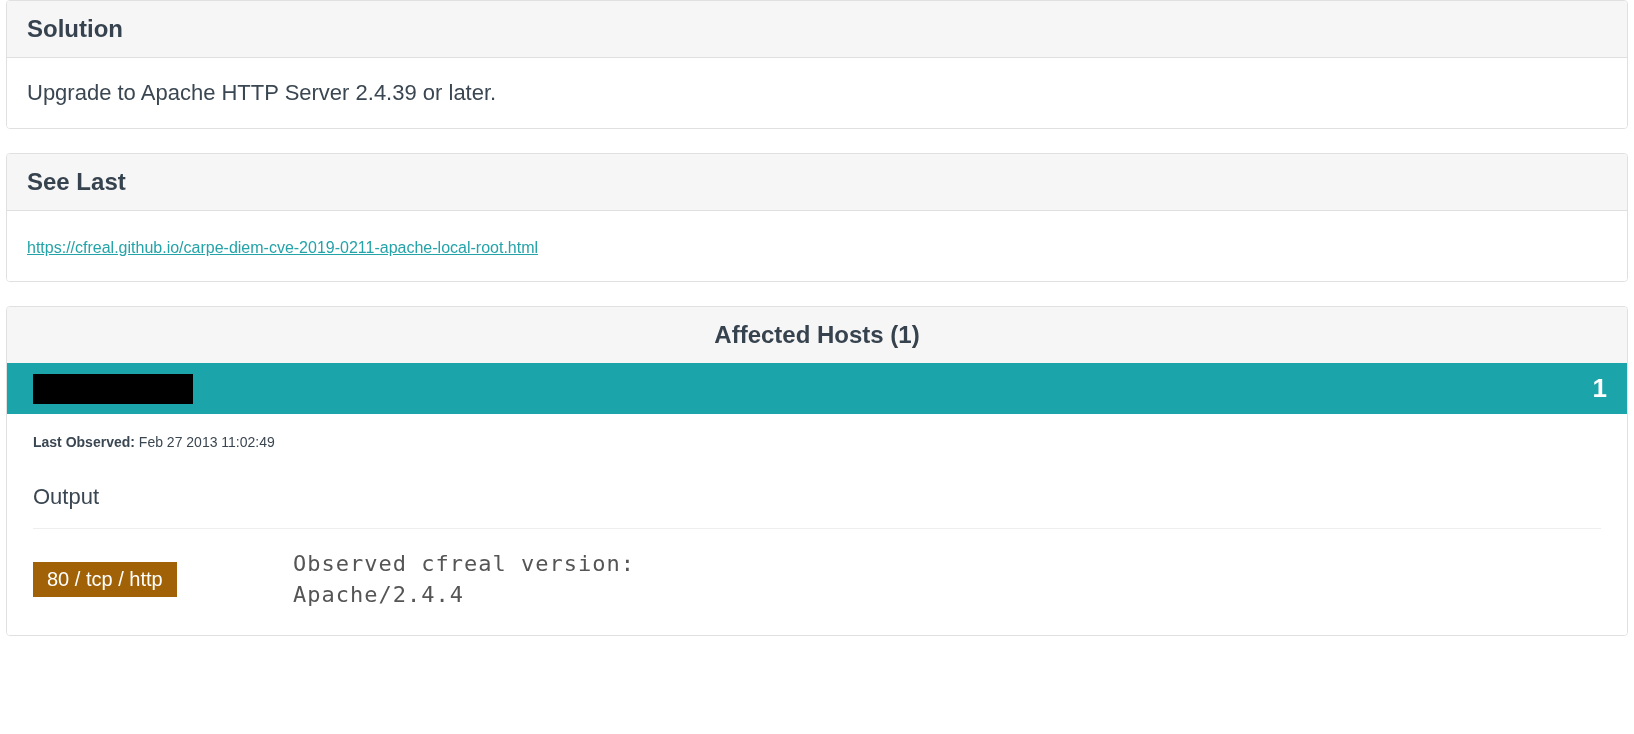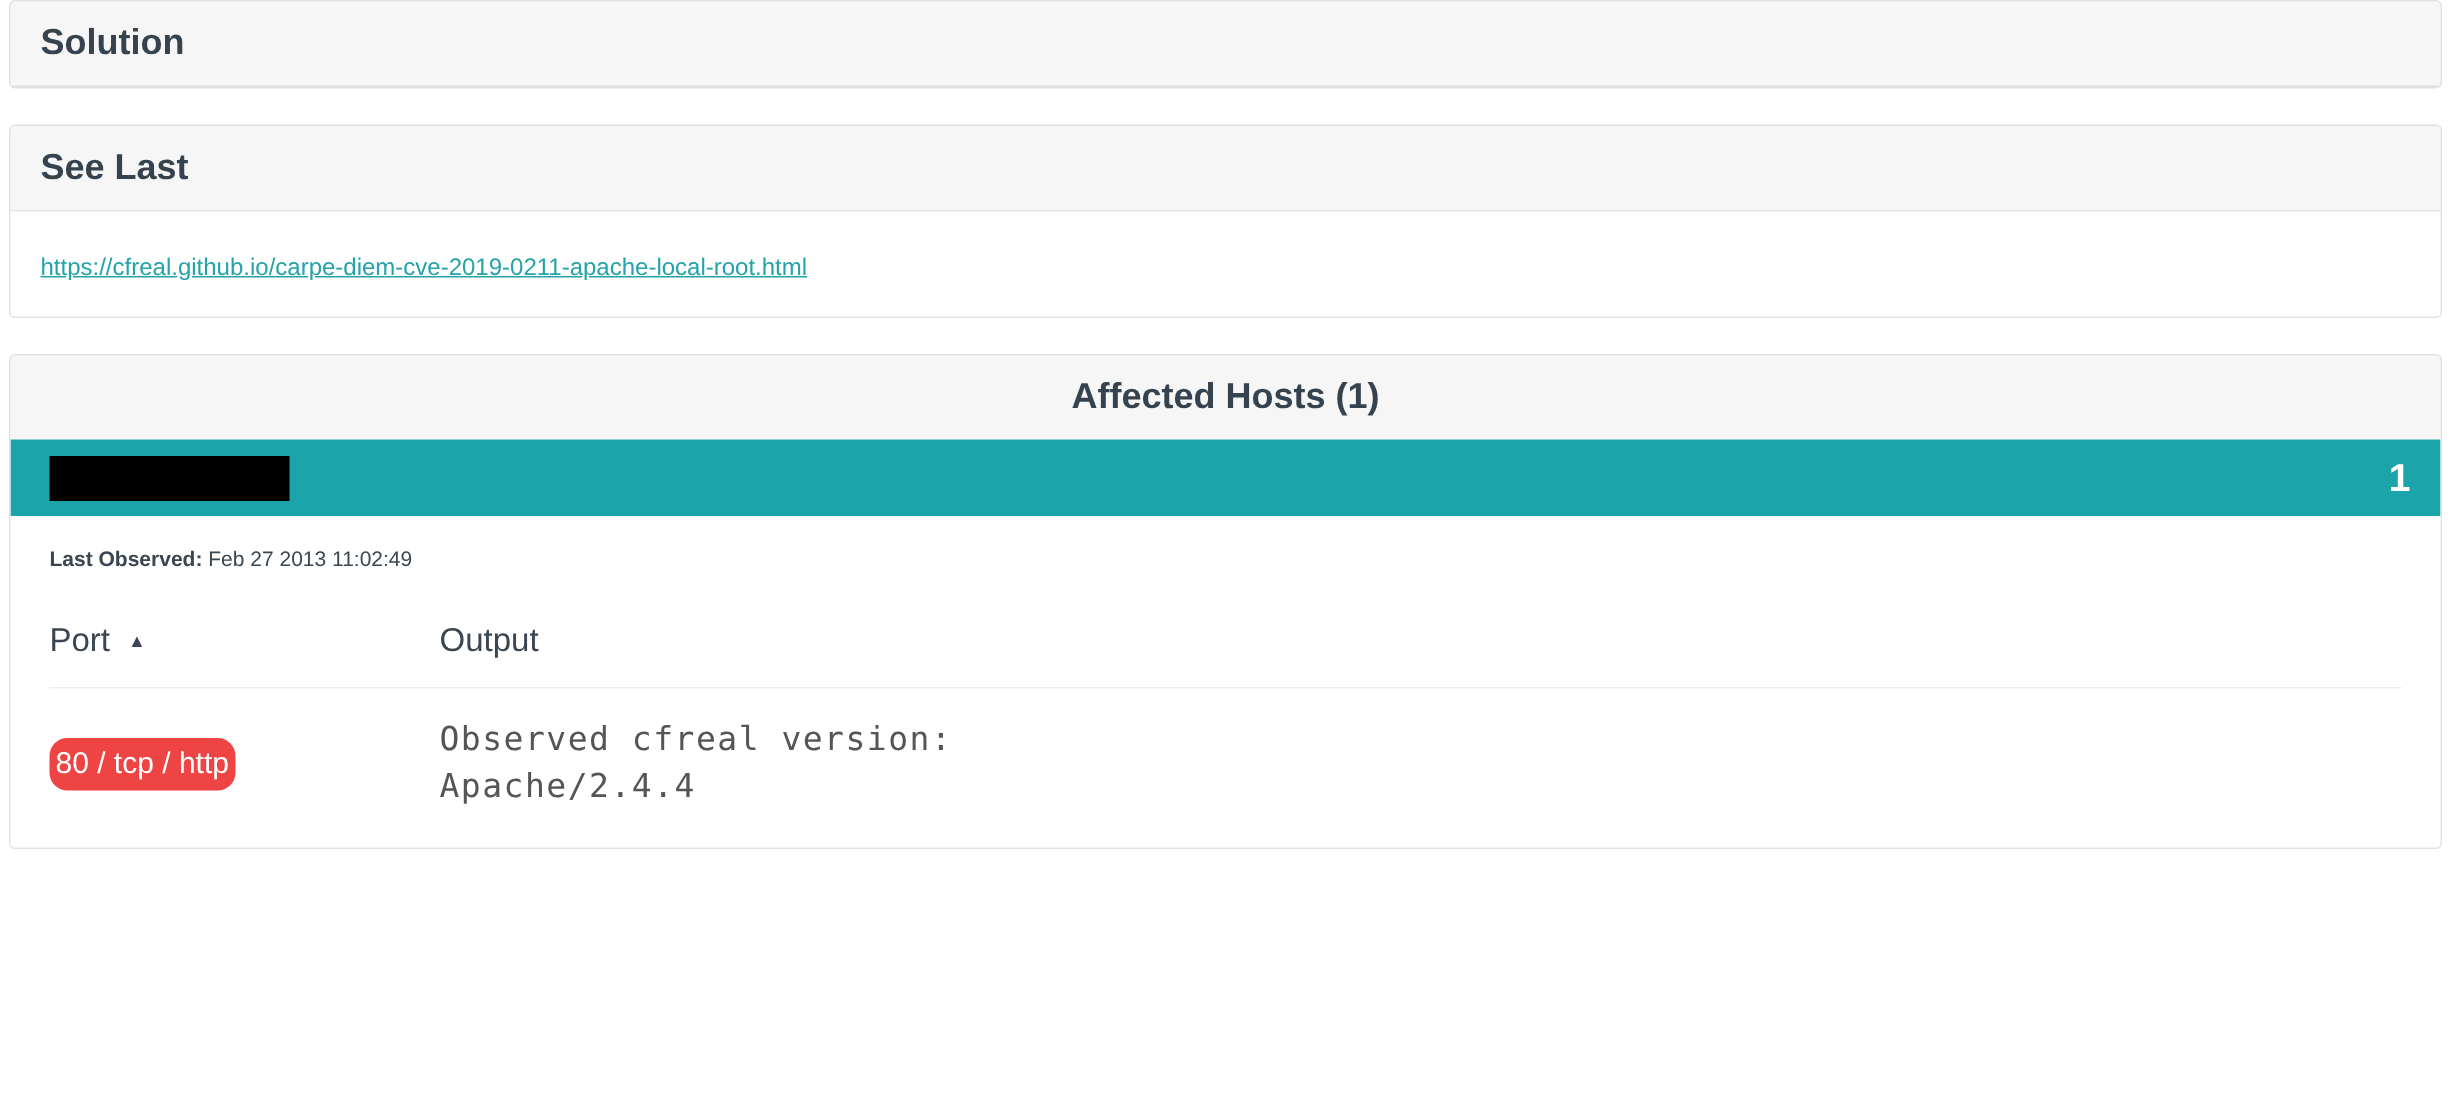--- a/index.html
+++ b/index.html
@@ -88,25 +88,25 @@
   }
   .sort-icon {
     font-size: 12px;
     color: #3a4651;
   }
   .table-row {
     display: flex;
     padding: 20px 0 24px 0;
   }
   .port-badge {
-    background: #ef4444;
+    background: #a16207;
     color: #fff;
     font-size: 20px;
-    padding: 6px 4px;
-    border-radius: 12px;
+    padding: 6px 14px;
+    border-radius: 0;
     display: inline-block;
   }
   .output-text {
     font-family: "Menlo", "Consolas", monospace;
     font-size: 22px;
     color: #555;
     letter-spacing: 1px;
     white-space: pre-line;
     line-height: 1.4;
   }
@@ -116,20 +116,21 @@
   }
   .affected-panel {
     margin-bottom: 6px;
   }
 </style>
 </head>
 <body>
 
 <div class="panel">
   <div class="panel-header">Solution</div>
+  <div class="panel-body">Upgrade to Apache HTTP Server 2.4.39 or later.</div>
 </div>
 
 <div class="panel">
   <div class="panel-header">See Last</div>
   <div class="panel-body">
     <a class="link">https://cfreal.github.io/carpe-diem-cve-2019-0211-apache-local-root.html</a>
   </div>
 </div>
 
 <div class="panel affected-panel">
@@ -141,24 +142,20 @@
   </div>
 
   <div class="host-detail">
     <div class="last-observed">
       <span class="label">Last Observed:</span>
       <span>Feb 27 2013 11:02:49</span>
     </div>
 
     <div class="table">
       <div class="table-header">
-        <div class="col-port">
-          <span>Port</span>
-          <span class="sort-icon">▲</span>
-        </div>
         <div class="col-output">Output</div>
       </div>
 
       <div class="table-row">
         <div class="col-port">
           <span class="port-badge">80 / tcp / http</span>
         </div>
         <div class="col-output">
           <div class="output-text">Observed cfreal version:
 Apache/2.4.4</div>

